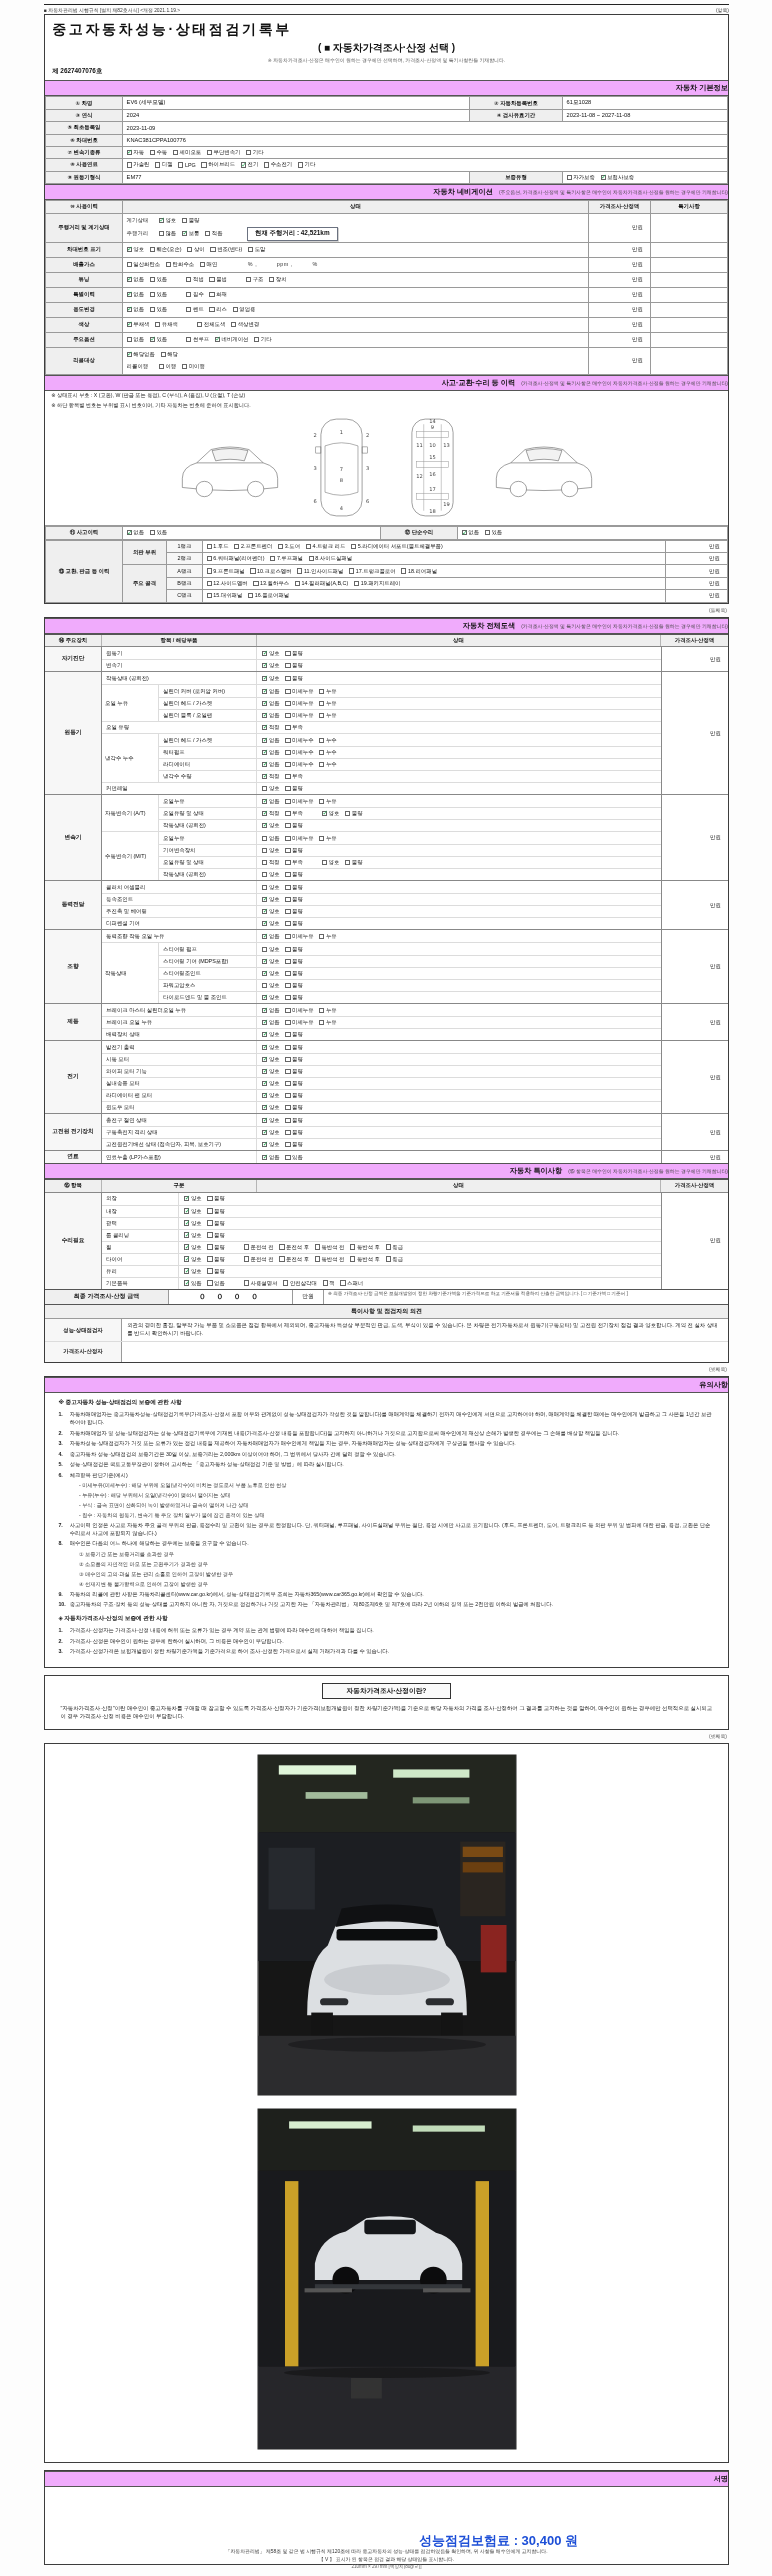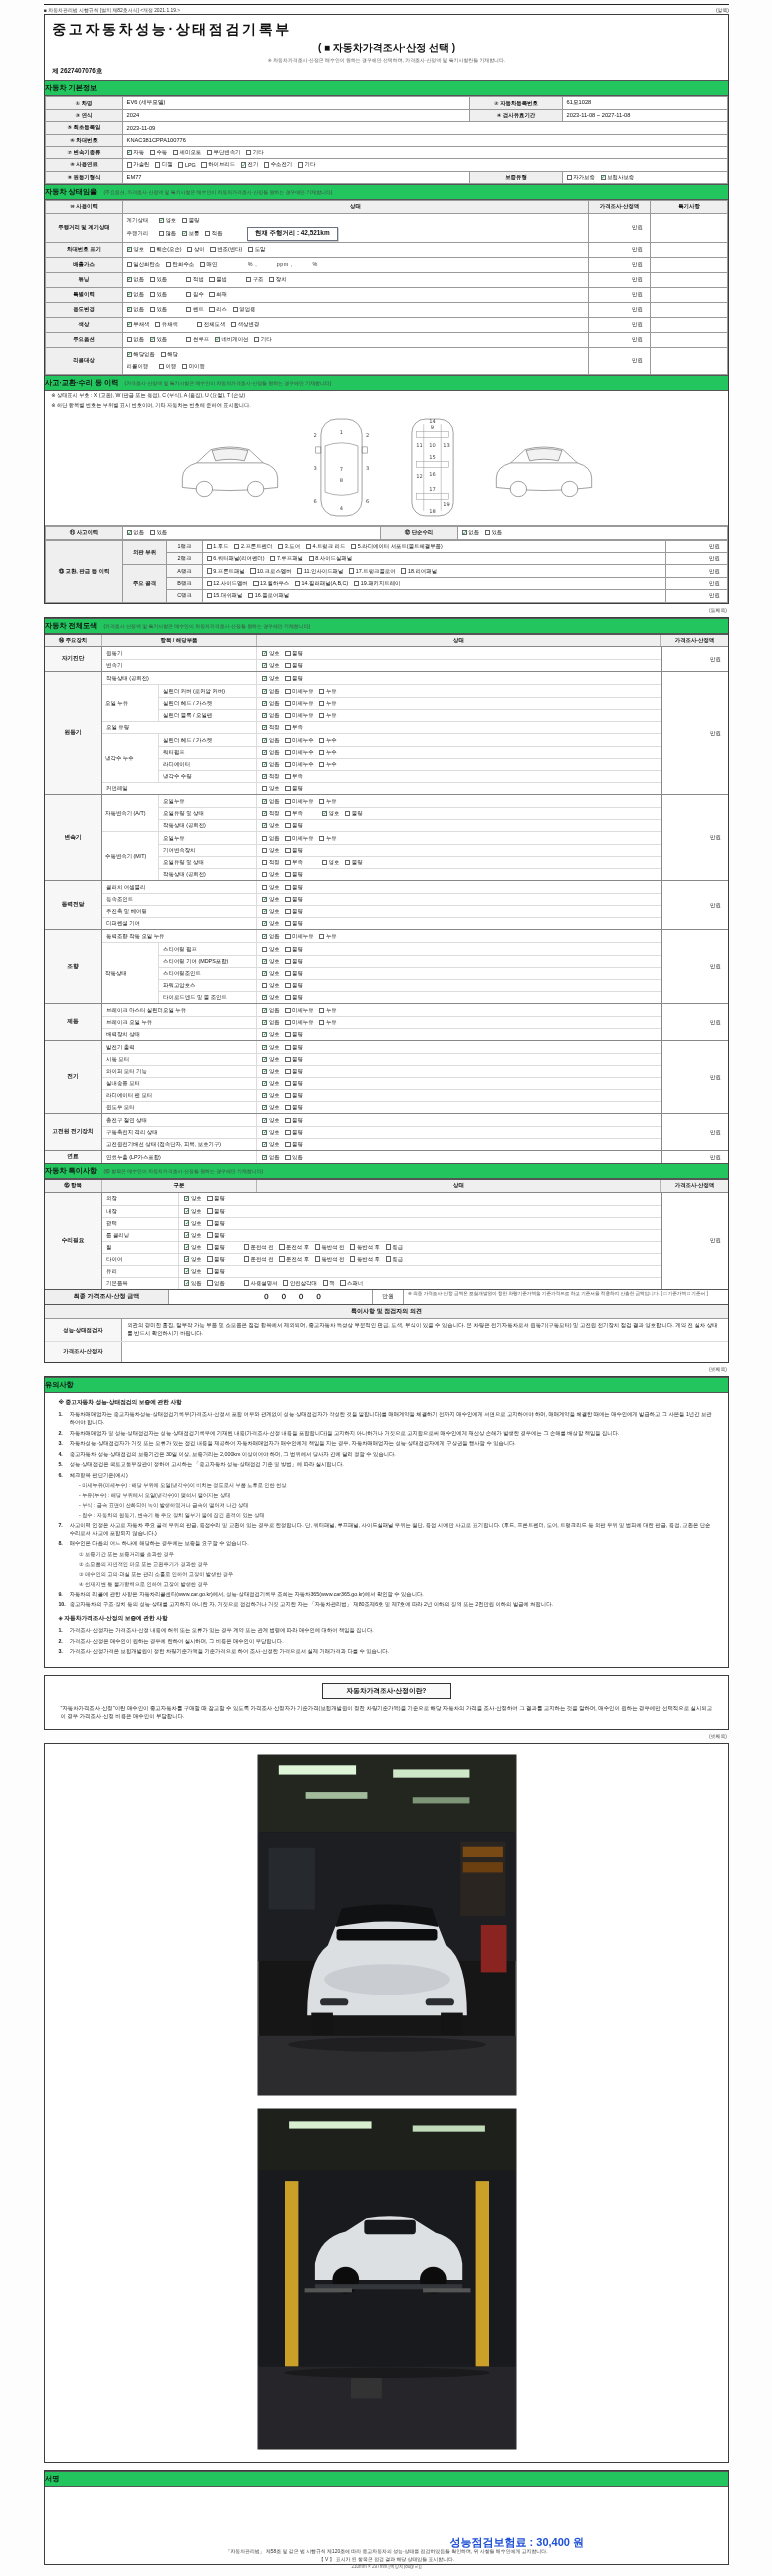--- a/index.html
+++ b/index.html
@@ -7,21 +7,21 @@
     font-family:"Liberation Sans","DejaVu Sans",sans-serif;position:relative;}
   .sheet{position:absolute;left:44px;top:4.1px;width:685px;}
   .topbar{display:flex;justify-content:space-between;font-size:4.9px;color:#333;
     border-top:0.8px solid #222;padding-top:1.5px;margin-bottom:1.5px;}
   .card{border:0.8px solid #3d3d3d;background:#fff;margin-bottom:7.2px;}
   .titleblock{padding:6.2px 7.2px 2.1px;position:relative;}
   .doc-title{font-size:14px;font-weight:bold;letter-spacing:2.6px;}
   .doc-sub{text-align:center;font-size:10px;font-weight:bold;margin-top:2.1px;}
   .doc-subnote{text-align:center;font-size:4.9px;color:#555;margin-top:1.5px;}
   .doc-no{font-size:6.4px;font-weight:bold;margin:4.1px 0 2.1px;}
-  .sec-title{text-align:left;font-weight:bold;font-size:7.2px;padding:2.1px 0;background:#22c55e;
+  .sec-title{text-align:right;font-weight:bold;font-size:7.2px;padding:2.1px 0;background:#f0abfc;
     border-top:0.5px solid #555;border-bottom:0.5px solid #555;}
   .sec-title .tnote{font-weight:normal;font-size:4.9px;color:#444;margin-left:4.1px;}
   table.grid{border-collapse:collapse;width:100%;table-layout:fixed;}
   .grid td{border:0.5px solid #9a9a9a;font-size:5.7px;padding:1px 3.6px;height:12.4px;vertical-align:middle;
     overflow:hidden;}
   .grid td.lbl{background:#efefef;font-weight:bold;font-size:5.4px;text-align:center;padding:1px 2.1px;}
   .grid td.rank{background:#f6f6f6;font-weight:normal;}
   .grid td.price{font-size:5.4px;color:#222;text-align:right;padding-right:7.2px;background:#fff;}
   .grid td.note{background:#fff;}
   .cbgw{display:inline-flex;gap:13.4px;flex-wrap:wrap;align-items:center;}
@@ -60,22 +60,22 @@
   .dsub{width:57px;border-right:0.5px solid #dcdcdc;display:flex;align-items:center;padding:0 3.1px;
     font-size:5.4px;}
   .dinner{flex:1;display:flex;flex-direction:column;}
   .dprice{width:67px;border-left:0.5px solid #888;display:flex;align-items:center;justify-content:flex-end;
     padding:0 7.2px;font-size:5.4px;color:#222;}
   .othertable .ditem{width:77px;}
   
   .finalrow{display:flex;border-top:0.5px solid #555;min-height:15.5px;}
   .finalrow .flabel{width:124px;background:#efefef;font-weight:bold;font-size:6px;display:flex;
     align-items:center;justify-content:center;border-right:0.5px solid #9a9a9a;}
-  .finalrow .famount{width:156px;display:flex;align-items:center;justify-content:center;font-weight:bold;
-    font-size:7.2px;letter-spacing:4.1px;border-right:0.5px solid #9a9a9a;margin-left:48px;}
+  .finalrow .famount{width:124px;display:flex;align-items:center;justify-content:center;font-weight:bold;
+    font-size:7.2px;letter-spacing:4.1px;border-right:0.5px solid #9a9a9a;}
   .finalrow .funit{width:31px;display:flex;align-items:center;justify-content:center;font-size:5.7px;
     border-right:0.5px solid #9a9a9a;}
   .finalrow .fnote{flex:1;font-size:4.6px;color:#444;padding:1.5px 4.1px;line-height:1.35;}
   .opinion{border-top:0.5px solid #555;}
   .op-title{background:#efefef;font-weight:bold;font-size:6px;text-align:center;padding:2.1px 0;
     border-bottom:0.5px solid #9a9a9a;}
   .oprow{display:flex;border-top:0.5px solid #dcdcdc;min-height:20.6px;}
   .oprow:first-of-type{border-top:none;}
   .opwho{width:77px;background:#f7f7f7;border-right:0.5px solid #9a9a9a;display:flex;align-items:center;
     justify-content:center;font-size:5.4px;font-weight:bold;}
@@ -92,21 +92,21 @@
   
   .def-body{padding:7.2px 15.5px 8.2px;text-align:center;}
   .def-chip{display:inline-block;border:0.8px solid #333;padding:2.1px 24px;font-weight:bold;font-size:6.7px;
     margin-bottom:5.2px;background:#fafafa;}
   .def-text{font-size:5.4px;line-height:1.55;color:#222;text-align:left;}
   
   .photo-body{display:flex;flex-direction:column;align-items:center;padding:11.3px 0 13.4px;gap:13.4px;}
   .photo-fig{width:258px;height:340px;box-shadow:0 0 0 0.5px #222;}
   
   .sign-body{height:77px;position:relative;}
-  .insurance{position:absolute;right:144px;bottom:14.4px;color:#1d4fd7;font-weight:bold;font-size:11px;}
+  .insurance{position:absolute;right:150px;bottom:14.4px;color:#1d4fd7;font-weight:bold;font-size:13px;}
   .footers{position:absolute;left:0;right:0;bottom:5.2px;text-align:center;font-size:4.9px;color:#333;
     line-height:1.6;}
   .paper{font-size:4.6px;color:#666;}
 </style>
 </head>
 <body>
 
 <div class="sheet">
 
   <div class="topbar">
@@ -229,21 +229,21 @@
                     <span class="box"></span>
                     <span class="cl">보험사보증</span>
                   </span>
                 </span>
               </span></td>
           </tr>
         </tbody>
     </table>
 
     <div class="sec-title">
-      <span>자동차 상태임을</span>
+      <span>자동차 네비게이션</span>
       <span class="tnote">(주요옵션, 가격조사·산정액 및 특기사항은 매수인이 자동차가격조사·산정을 원하는 경우에만 기재합니다)</span>
     </div>
     <table class="grid">
       <colgroup>
           <col style="width:77px">
           <col>
           <col style="width:62px">
           <col style="width:77px">
         </colgroup>
       <thead id="overall-head">

